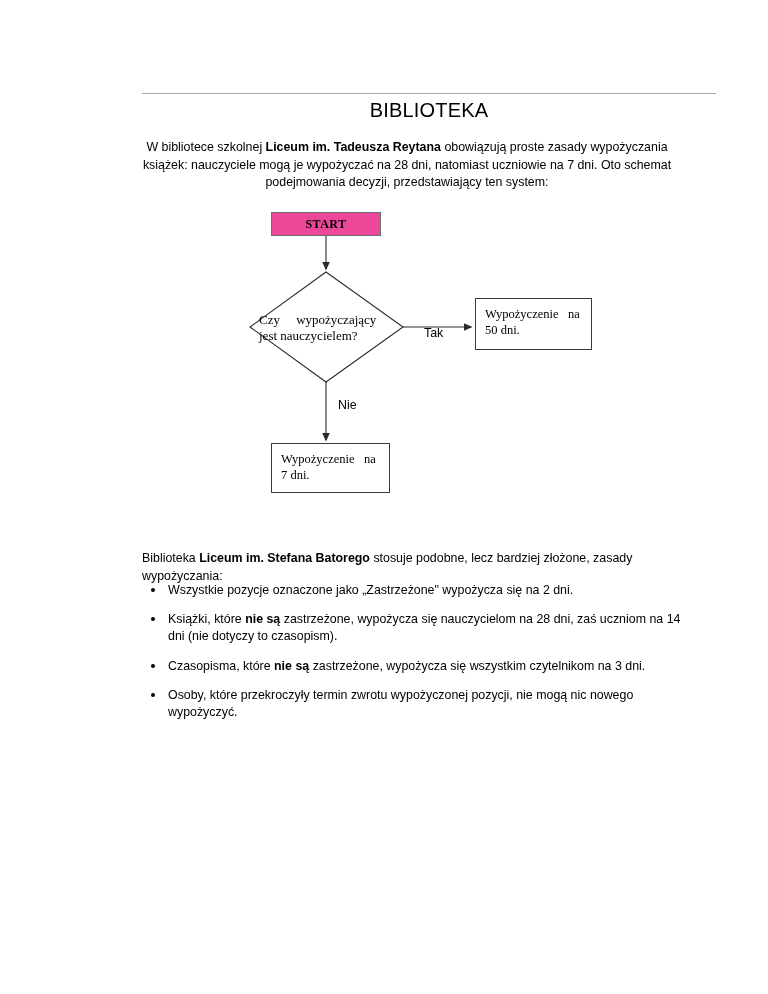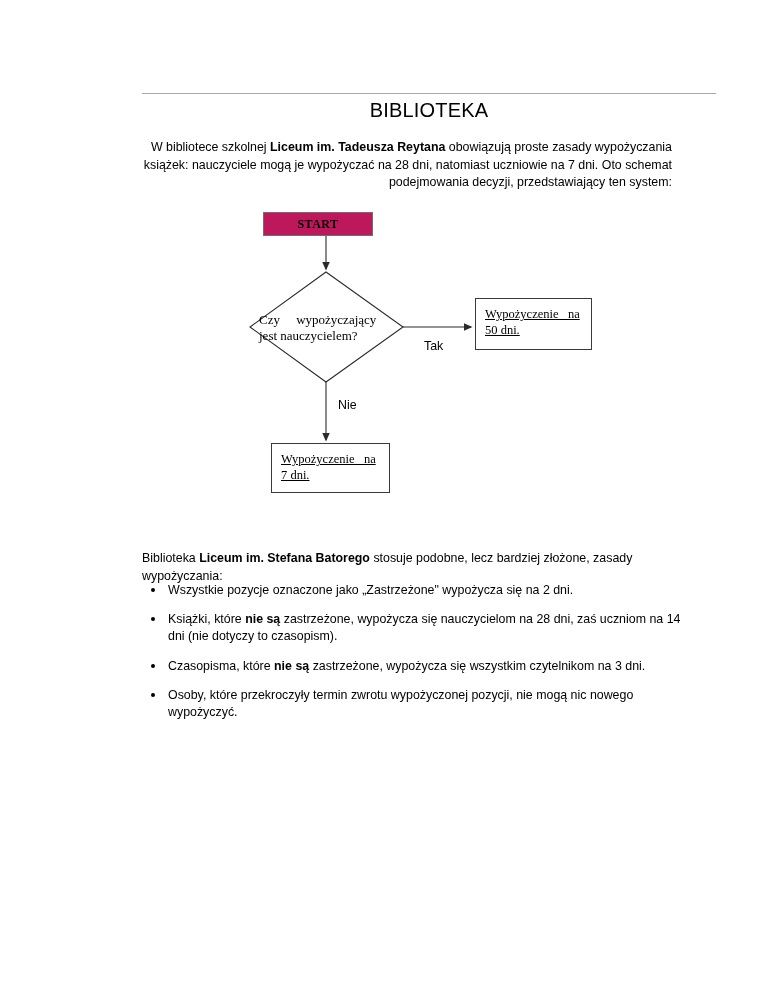--- a/index.html
+++ b/index.html
@@ -50,43 +50,43 @@
   }
 
   
   .intro-para {
     position: absolute;
     left: 114px;
     top: 127px;
     width: 530px;
     font-size: 12.4px;
     line-height: 17.2px;
-    text-align: right;
+    text-align: center;
     color: #000;
   }
   .intro-para b { font-weight: 700; }
 
   
   .flow {
     position: absolute;
     left: 0;
     top: 0;
     width: 768px;
     height: 994px;
     pointer-events: none;
   }
   .flow svg { display: block; }
 
   .start-box {
     position: absolute;
-    left: 235px;
+    left: 243px;
     top: 212px;
     width: 110px;
     height: 24px;
-    background: #be185d;
+    background: #ec4899;
     border: 1px solid #6e6e6e;
     box-sizing: border-box;
     display: flex;
     align-items: center;
     justify-content: center;
     font-family: "Liberation Serif", serif;
     font-weight: 700;
     font-size: 12px;
     letter-spacing: 0.5px;
     color: #000;
@@ -96,21 +96,21 @@
     position: absolute;
     border: 1px solid #3a3a3a;
     box-sizing: border-box;
     background: #ffffff;
     font-family: "Liberation Serif", serif;
     font-size: 12.5px;
     line-height: 16px;
     color: #000;
     padding: 7px 0 0 9px;
   }
-  .proc-box .ln { display: block; white-space: pre; text-decoration: underline; }
+  .proc-box .ln { display: block; white-space: pre; }
 
   #box-28 { left: 447px; top: 298px; width: 117px; height: 52px; }
   #box-7  { left: 243px; top: 443px; width: 119px; height: 50px; }
 
   .diamond-label {
     position: absolute;
     left: 231px;
     top: 312px;
     width: 136px;
     font-family: "Liberation Serif", serif;
@@ -121,21 +121,21 @@
   }
   .diamond-label .ln { display: block; white-space: pre; }
 
   .edge-label {
     position: absolute;
     font-family: "Liberation Sans", sans-serif;
     font-size: 12.4px;
     line-height: 15px;
     color: #000;
   }
-  #label-tak { left: 396px; top: 339px; }
+  #label-tak { left: 396px; top: 326px; }
   #label-nie { left: 310px; top: 398px; }
 
   
   .lower-para {
     position: absolute;
     left: 114px;
     top: 538px;
     width: 540px;
     font-size: 12.4px;
     line-height: 17.2px;

